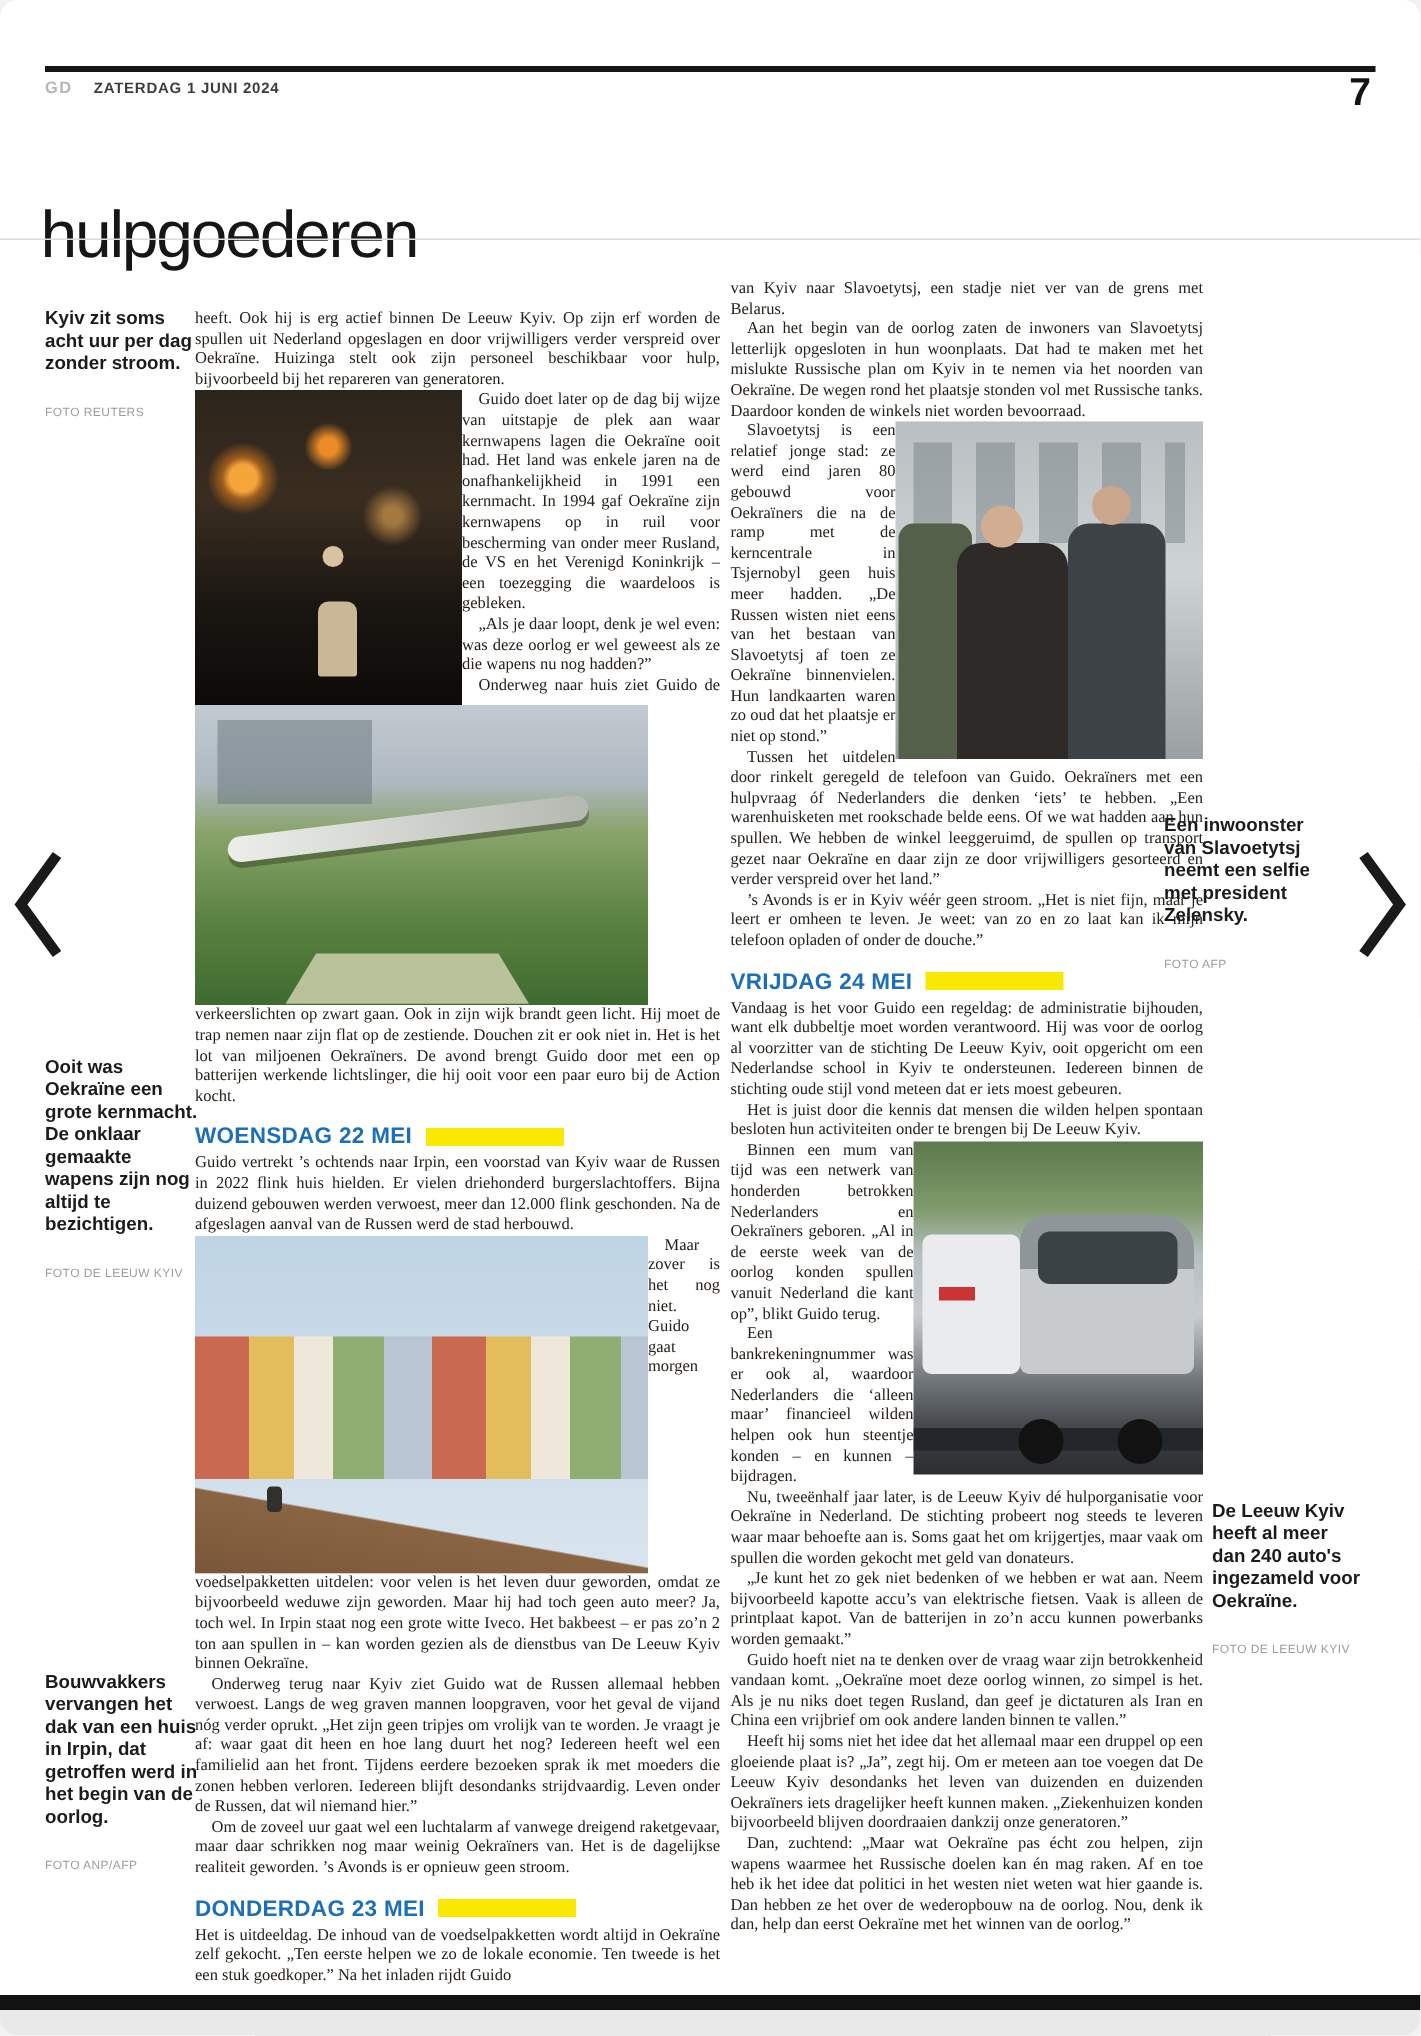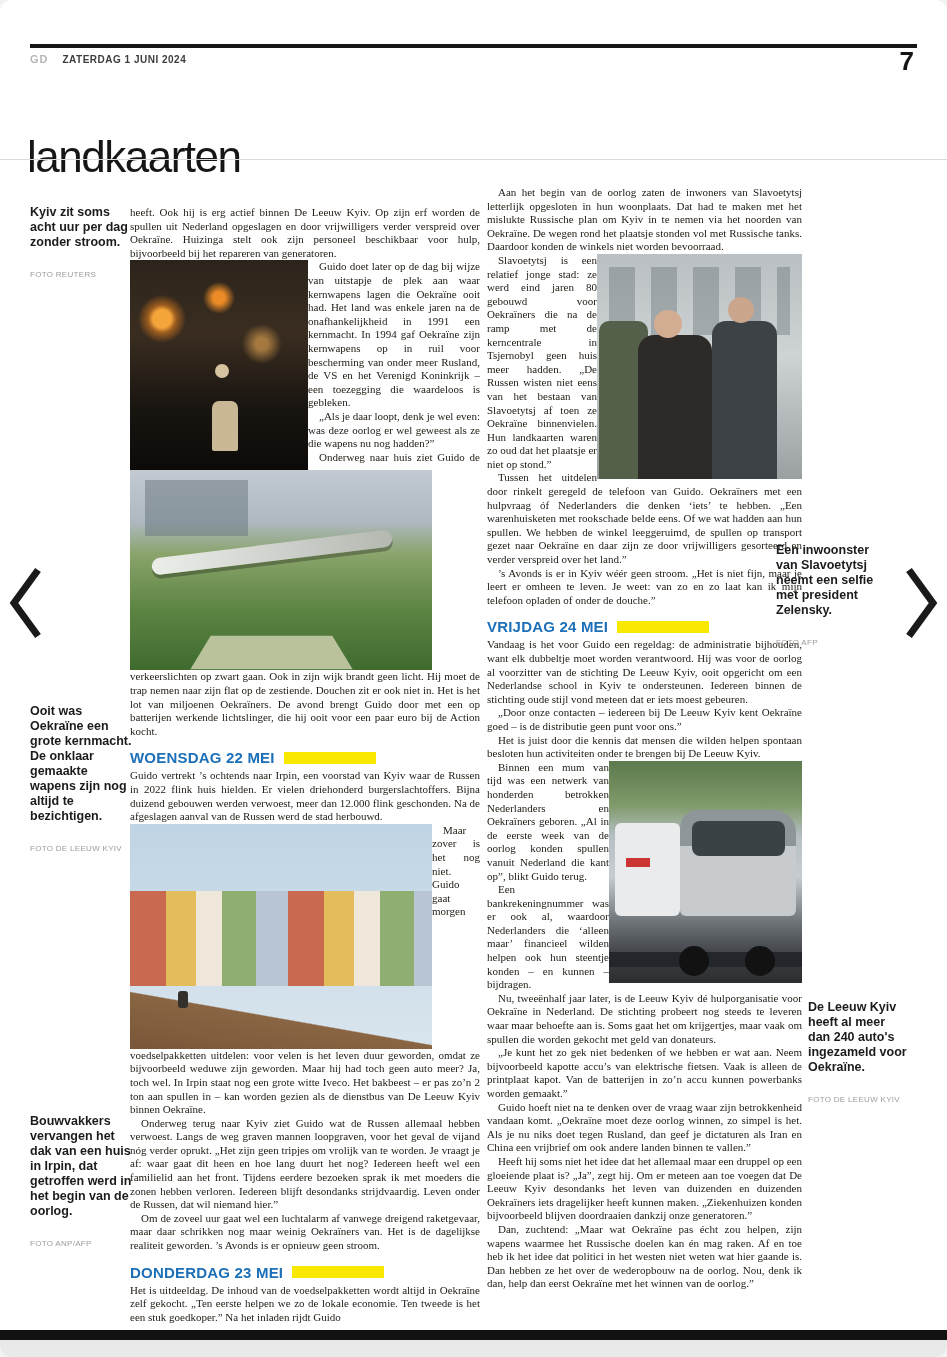--- a/index.html
+++ b/index.html
@@ -105,21 +105,21 @@
 <body>
 
 <div class="page">
 
   <div class="topbar"></div>
   <div class="masthead">
     <span class="logo">GD</span>
     <span class="mdate">ZATERDAG 1 JUNI 2024</span>
   </div>
   <div class="pagenum">7</div>
-  <h1 class="title">landkaarten</h1>
+  <h1 class="title">hulpgoederen</h1>
   <div class="rule"></div>
 
   <div class="colA">
     <p class="body">heeft. Ook hij is erg actief binnen De Leeuw Kyiv. Op zijn erf worden de spullen uit Nederland opgeslagen en door vrijwilligers verder verspreid over Oekraïne. Huizinga stelt ook zijn personeel beschikbaar voor hulp, bijvoorbeeld bij het repareren van generatoren.</p>
     <figure class="ph f1 night">
       <div class="person"></div>
       <div class="phead"></div>
     </figure>
     <p class="body ind">Guido doet later op de dag bij wijze van uitstapje de plek aan waar kernwapens lagen die Oekraïne ooit had. Het land was enkele jaren na de onafhankelijkheid in 1991 een kernmacht. In 1994 gaf Oekraïne zijn kernwapens op in ruil voor bescherming van onder meer Rusland, de VS en het Verenigd Koninkrijk – een toezegging die waardeloos is gebleken.</p>
     <p class="body ind">„Als je daar loopt, denk je wel even: was deze oorlog er wel geweest als ze die wapens nu nog hadden?”</p>
@@ -145,39 +145,39 @@
     <p class="body ind">Om de zoveel uur gaat wel een luchtalarm af vanwege dreigend raketgevaar, maar daar schrikken nog maar weinig Oekraïners van. Het is de dagelijkse realiteit geworden. ’s Avonds is er opnieuw geen stroom.</p>
 
     <h3 class="day">
       <span>DONDERDAG 23 MEI</span>
       <span class="marker"></span>
     </h3>
     <p class="body">Het is uitdeeldag. De inhoud van de voedselpakketten wordt altijd in Oekraïne zelf gekocht. „Ten eerste helpen we zo de lokale economie. Ten tweede is het een stuk goedkoper.” Na het inladen rijdt Guido</p>
   </div>
 
   <div class="colB">
+    <p class="body">van Kyiv naar Slavoetytsj, een stadje niet ver van de grens met Belarus.</p>
     <p class="body ind">Aan het begin van de oorlog zaten de inwoners van Slavoetytsj letterlijk opgesloten in hun woonplaats. Dat had te maken met het mislukte Russische plan om Kyiv in te nemen via het noorden van Oekraïne. De wegen rond het plaatsje stonden vol met Russische tanks. Daardoor konden de winkels niet worden bevoorraad.</p>
     <figure class="ph f4 selfie">
       <div class="wins"></div>
       <div class="soldier"></div>
       <div class="girl"></div>
       <div class="ghead"></div>
       <div class="pres"></div>
       <div class="phead2"></div>
     </figure>
     <p class="body ind">Slavoetytsj is een relatief jonge stad: ze werd eind jaren 80 gebouwd voor Oekraïners die na de ramp met de kerncentrale in Tsjernobyl geen huis meer hadden. „De Russen wisten niet eens van het bestaan van Slavoetytsj af toen ze Oekraïne binnenvielen. Hun landkaarten waren zo oud dat het plaatsje er niet op stond.”</p>
     <p class="body ind">Tussen het uitdelen door rinkelt geregeld de telefoon van Guido. Oekraïners met een hulpvraag óf Nederlanders die denken ‘iets’ te hebben. „Een warenhuisketen met rookschade belde eens. Of we wat hadden aan hun spullen. We hebben de winkel leeggeruimd, de spullen op transport gezet naar Oekraïne en daar zijn ze door vrijwilligers gesorteerd en verder verspreid over het land.”</p>
     <p class="body ind">’s Avonds is er in Kyiv wéér geen stroom. „Het is niet fijn, maar je leert er omheen te leven. Je weet: van zo en zo laat kan ik mijn telefoon opladen of onder de douche.”</p>
 
     <h3 class="day">
       <span>VRIJDAG 24 MEI</span>
       <span class="marker"></span>
     </h3>
     <p class="body">Vandaag is het voor Guido een regeldag: de administratie bijhouden, want elk dubbeltje moet worden verantwoord. Hij was voor de oorlog al voorzitter van de stichting De Leeuw Kyiv, ooit opgericht om een Nederlandse school in Kyiv te ondersteunen. Iedereen binnen de stichting oude stijl vond meteen dat er iets moest gebeuren.</p>
-    <p class="body ind">„Door onze contacten – iedereen bij De Leeuw Kyiv kent Oekraïne goed – is de distributie geen punt voor ons.”</p>
     <p class="body ind">Het is juist door die kennis dat mensen die wilden helpen spontaan besloten hun activiteiten onder te brengen bij De Leeuw Kyiv.</p>
     <figure class="ph f5 cartransport">
       <div class="van"></div>
       <div class="logo2"></div>
       <div class="suv"></div>
       <div class="suvwin"></div>
       <div class="trailer"></div>
       <div class="wheel w1"></div>
       <div class="wheel w2"></div>
     </figure>

